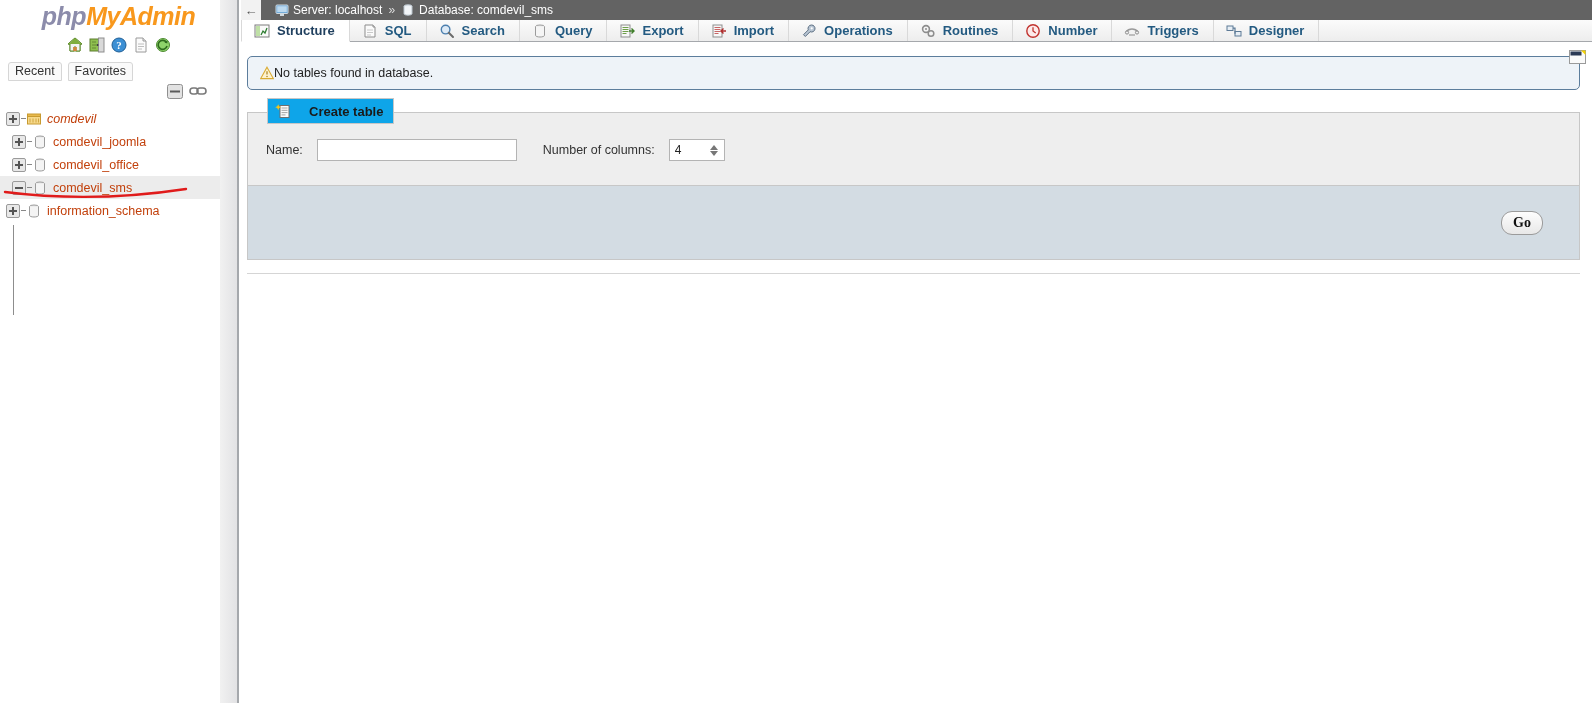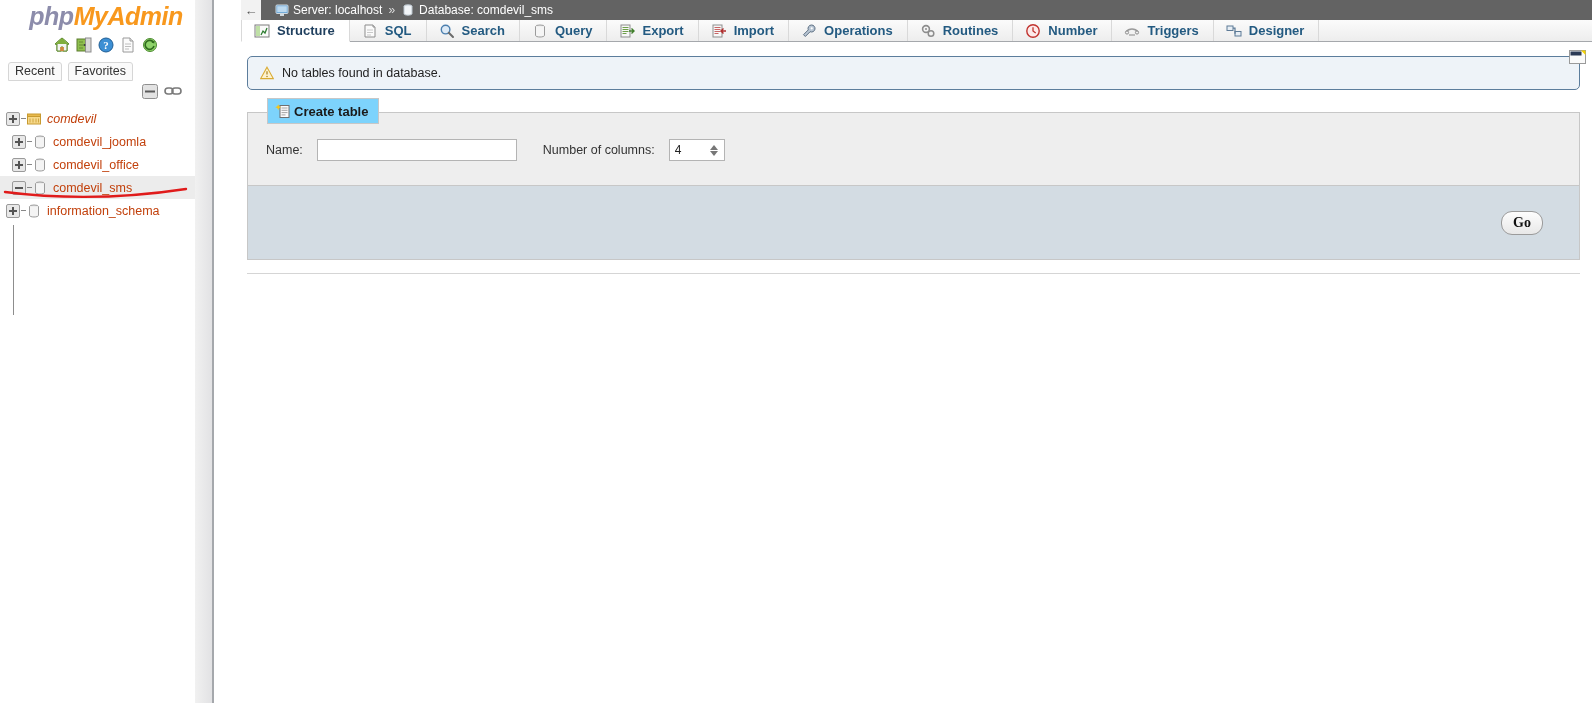--- a/index.html
+++ b/index.html
@@ -11,21 +11,21 @@
     font-family: "Liberation Sans", sans-serif;
     font-size: 12px;
     color: #222222;
   }
 
   #app { position: relative; width: 1592px; height: 703px; }
 
   
   #sidebar {
     position: absolute; left: 0; top: 0;
-    width: 214px; height: 703px;
+    width: 239px; height: 703px;
     background: #ffffff;
     border-right: 2px solid #a5a8ac;
     overflow: hidden;
   }
   #sidebar-scroll-track {
     position: absolute; right: 0; top: 0; width: 17px; height: 703px;
     background: linear-gradient(to right,#f1f1f1,#e2e2e4);
   }
 
   .logo {
@@ -135,33 +135,33 @@
   .tab .ticon { width: 16px; height: 16px; flex: 0 0 16px; display: block; }
 
   #content { position: relative; padding: 10px 12px 0 6px; }
 
   .notice {
     margin: 4px 0 0 0;
     height: 34px;
     background: #eef3f8;
     border: 1px solid #5c7d9c;
     border-radius: 5px;
-    display: flex; align-items: center; gap: 8px;
+    display: flex; align-items: center; 
     padding: 0 12px;
     font-size: 12.5px; color: #222;
   }
   .notice .warn { width: 14px; height: 14px; flex: 0 0 14px; }
 
   .cardwrap { position: relative; margin-top: 22px; }
   .legend {
     position: absolute; left: 20px; top: -14px; z-index: 3;
-    background: #7dd3fc; border: 1px solid #c7c7c7;
+    background: #0ea5e9; border: 1px solid #c7c7c7;
     padding: 4px 10px 4px 7px;
     font-size: 13px; font-weight: bold; color: #1a1a1a;
-    display: flex; align-items: center; gap: 3px;
+    display: flex; align-items: center; gap: 18px;
     cursor: pointer;
   }
   .legend .lgico { width: 16px; height: 16px; flex: 0 0 16px; }
 
   .card {
     border: 1px solid #c7c7c7;
     background: #eeeeee;
   }
   .card-body {
     padding: 26px 27px 24px 18px;

